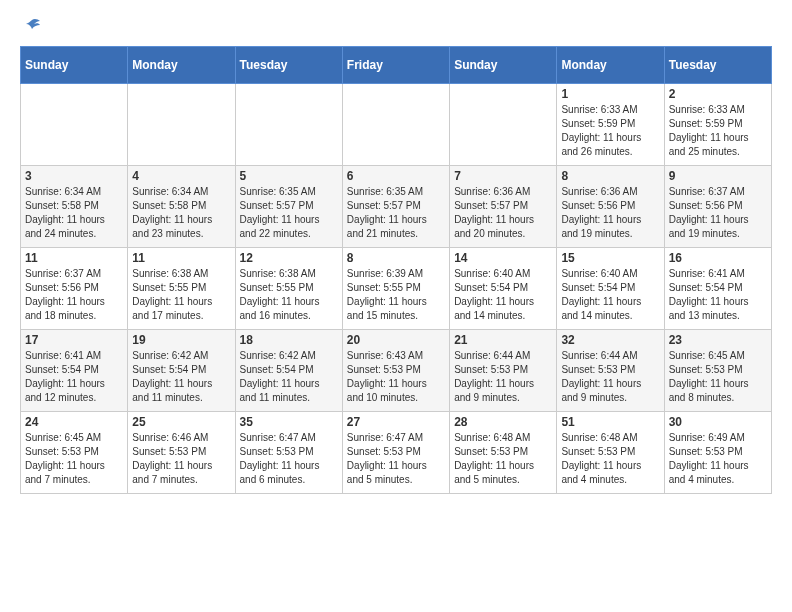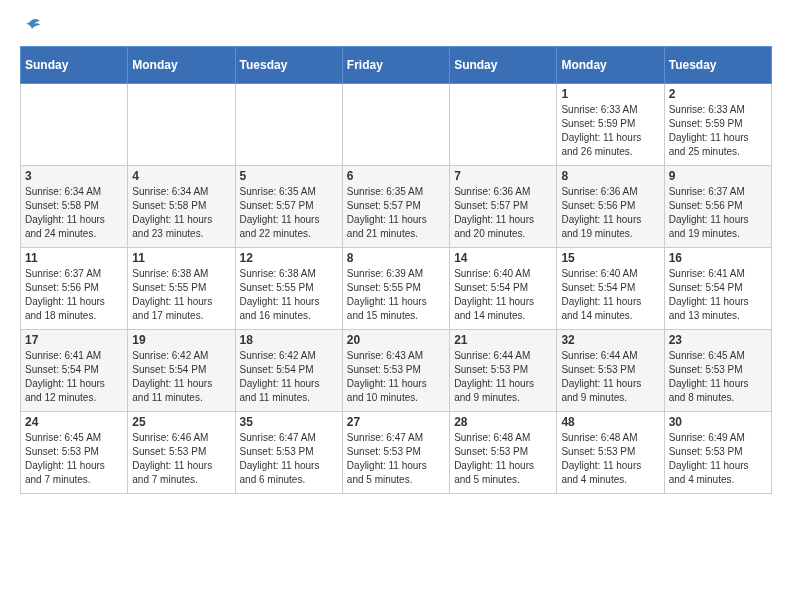--- a/index.html
+++ b/index.html
@@ -254,21 +254,21 @@
           </td>
           <td>
             <span class="day-num">27</span>
             <div class="day-info">Sunrise: 6:47 AM<br>Sunset: 5:53 PM<br>Daylight: 11 hours<br>and 5 minutes.</div>
           </td>
           <td>
             <span class="day-num">28</span>
             <div class="day-info">Sunrise: 6:48 AM<br>Sunset: 5:53 PM<br>Daylight: 11 hours<br>and 5 minutes.</div>
           </td>
           <td>
-            <span class="day-num">48</span>
+            <span class="day-num">51</span>
             <div class="day-info">Sunrise: 6:48 AM<br>Sunset: 5:53 PM<br>Daylight: 11 hours<br>and 4 minutes.</div>
           </td>
           <td>
             <span class="day-num">30</span>
             <div class="day-info">Sunrise: 6:49 AM<br>Sunset: 5:53 PM<br>Daylight: 11 hours<br>and 4 minutes.</div>
           </td>
         </tr>
       </tbody>
   </table>
 </div>

